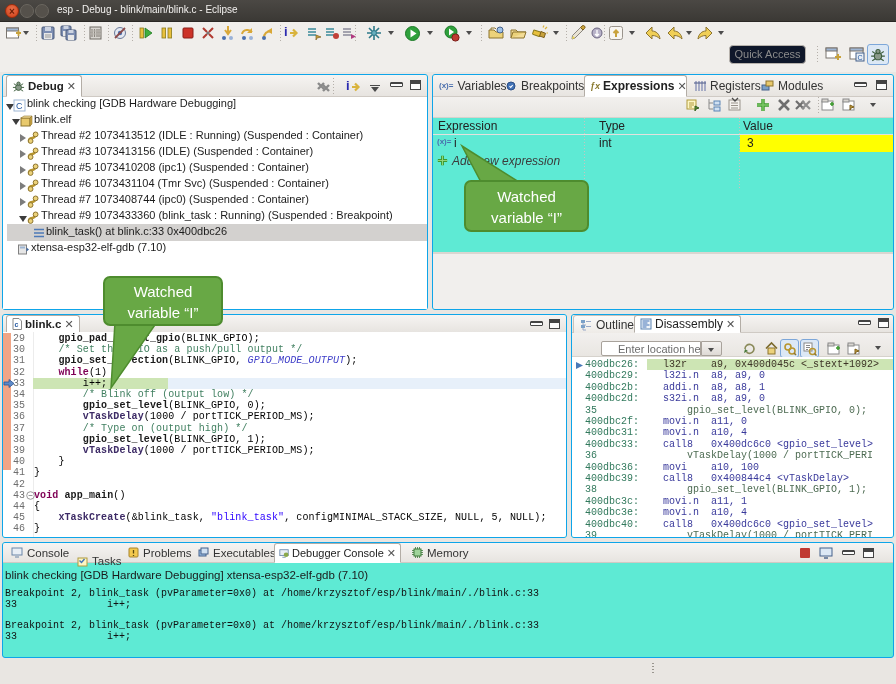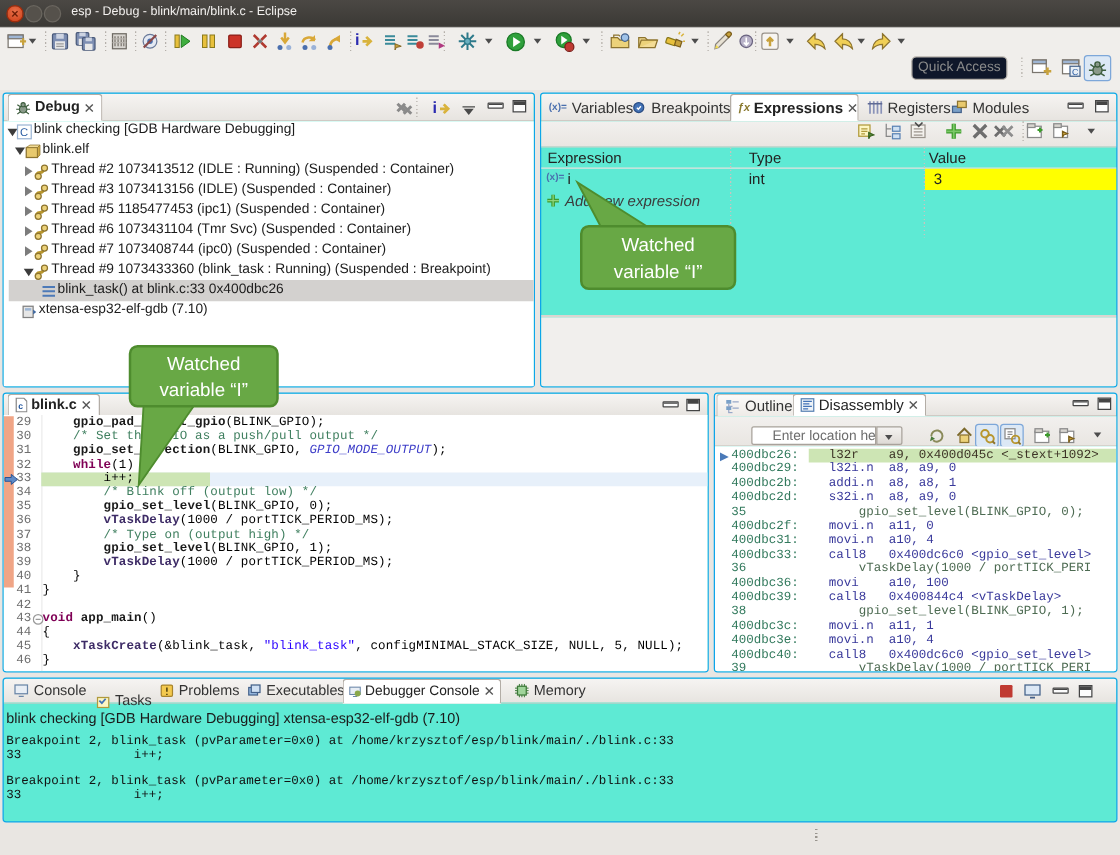--- a/index.html
+++ b/index.html
@@ -263,21 +263,21 @@
         <circle cx="3.6" cy="10" r="2.4" fill="#ecd27a" stroke="#8d742f"></circle>
       </svg>
     <div class="abs" style="left:38px;top:48px">Thread #3 1073413156 (IDLE) (Suspended : Container)</div>
 
     <div class="abs" style="left:17px;top:67px"><span class="te"></span></div>
     <svg class="abs" style="left:24px;top:66px" width="13" height="13" viewBox="0 0 13 13">
         <path d="M3 11c-2-2 0-4 2-4s4-2 2-4" stroke="#b8962e" stroke-width="2.6" fill="none"></path>
         <circle cx="8.6" cy="3.4" r="2.4" fill="#ecd27a" stroke="#8d742f"></circle>
         <circle cx="3.6" cy="10" r="2.4" fill="#ecd27a" stroke="#8d742f"></circle>
       </svg>
-    <div class="abs" style="left:38px;top:64px">Thread #5 1185477453 (ipc1) (Suspended : Container)</div>
+    <div class="abs" style="left:38px;top:64px">Thread #5 1073410208 (ipc1) (Suspended : Container)</div>
 
     <div class="abs" style="left:17px;top:83px"><span class="te"></span></div>
     <svg class="abs" style="left:24px;top:82px" width="13" height="13" viewBox="0 0 13 13">
         <path d="M3 11c-2-2 0-4 2-4s4-2 2-4" stroke="#b8962e" stroke-width="2.6" fill="none"></path>
         <circle cx="8.6" cy="3.4" r="2.4" fill="#ecd27a" stroke="#8d742f"></circle>
         <circle cx="3.6" cy="10" r="2.4" fill="#ecd27a" stroke="#8d742f"></circle>
       </svg>
     <div class="abs" style="left:38px;top:80px">Thread #6 1073431104 (Tmr Svc) (Suspended : Container)</div>
 
     <div class="abs" style="left:17px;top:99px"><span class="te"></span></div>

